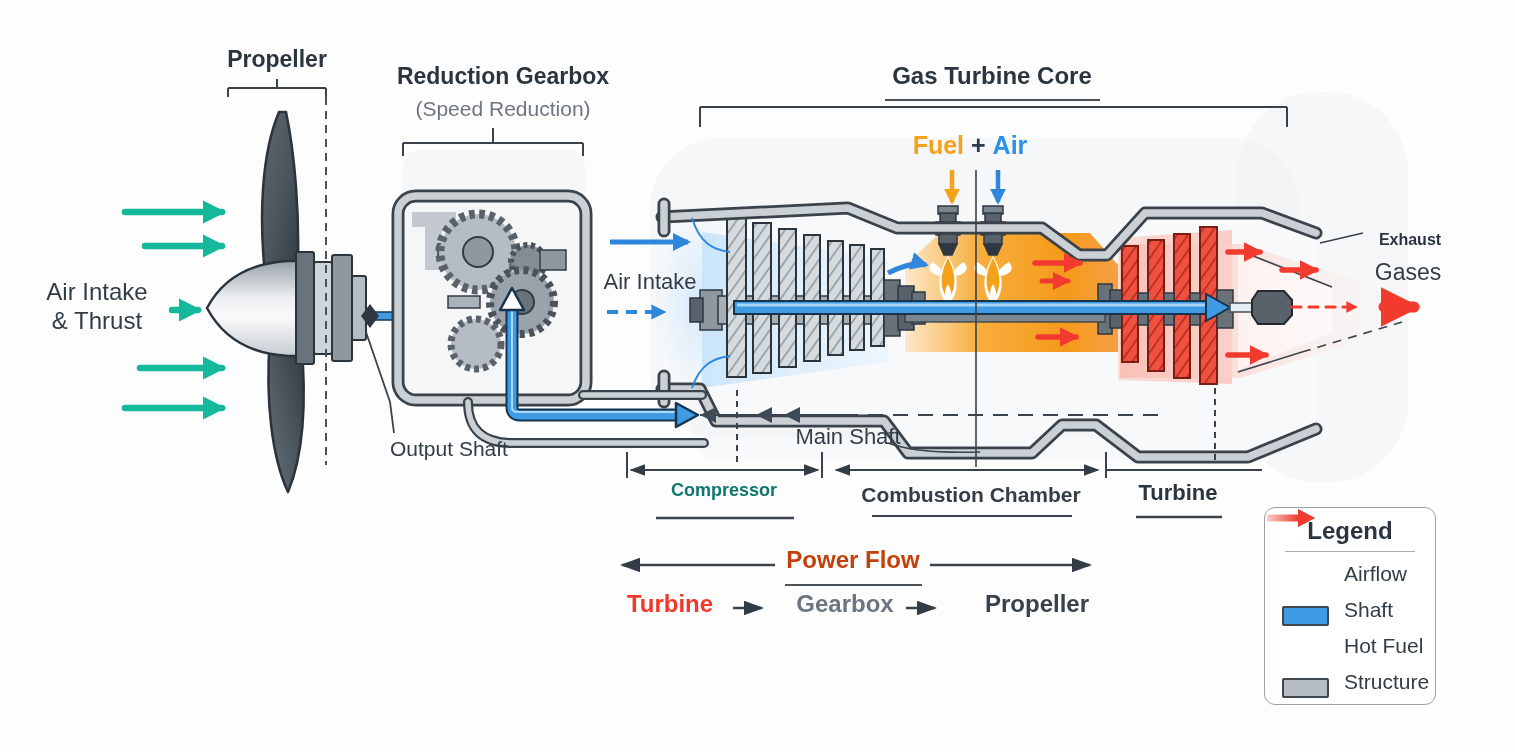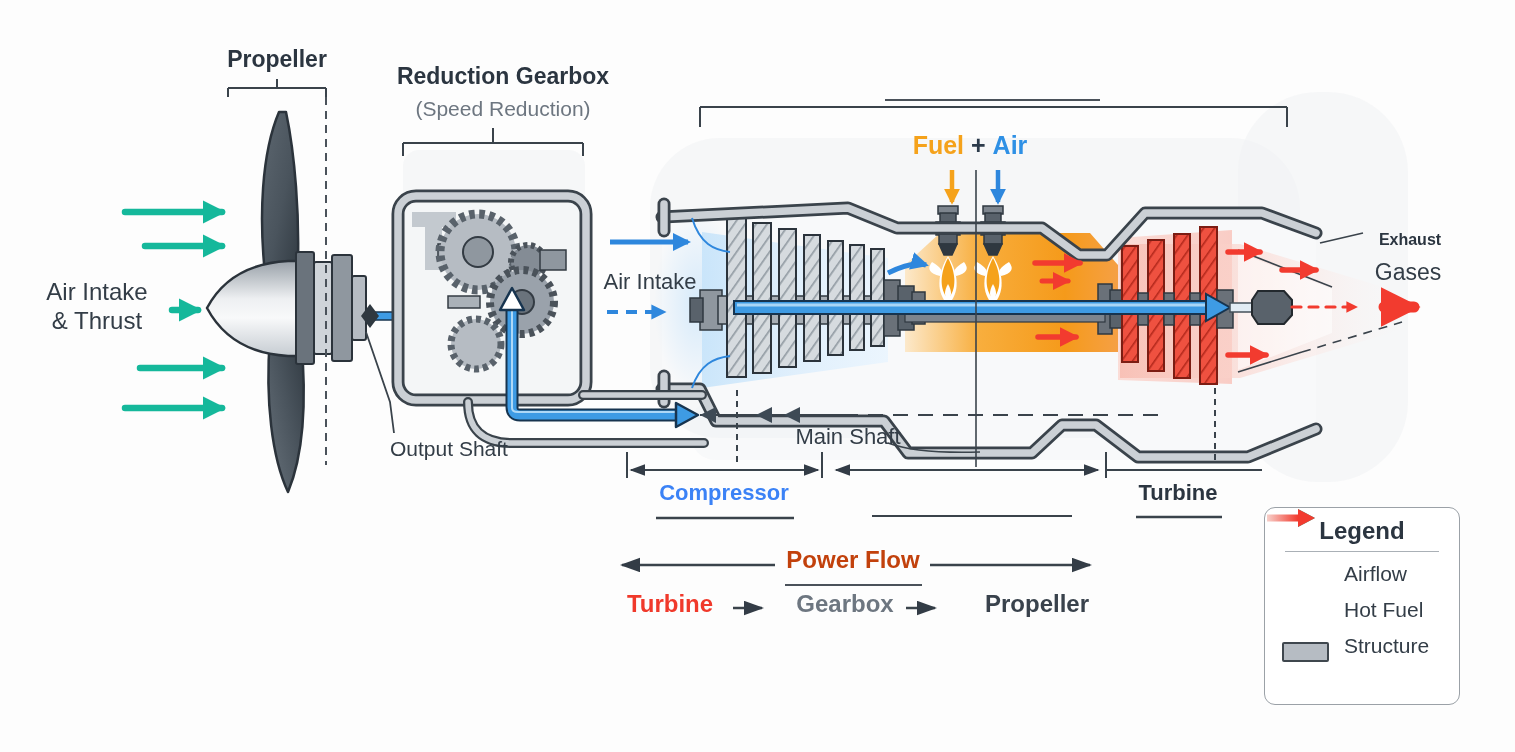--- a/index.html
+++ b/index.html
@@ -7,21 +7,21 @@
           font-family:"Liberation Sans",sans-serif;}
   svg{position:absolute;left:0;top:0;}
   .lbl{position:absolute;color:#333d47;white-space:nowrap;line-height:1.2;}
   .c{transform:translateX(-50%);text-align:center;}
   .b{font-weight:bold;}
   .gray{color:#6d7680;}
   .red{color:#f0392b;}
   .orange{color:#f5a21b;}
   .blue{color:#2e90e5;}
   
-  .legend{position:absolute;left:1264px;top:507px;width:196px;height:198px;background:#ffffff;
+  .legend{position:absolute;left:1264px;top:507px;width:172px;height:198px;background:#ffffff;
           border:1.6px solid #9ba1a7;border-radius:11px;box-sizing:border-box;padding:7px 0 0 0;}
   .legend h3{margin:2px 0 6px 0;text-align:center;font-size:24px;color:#2b3540;}
   .legend hr{border:none;border-top:1.4px solid #aab0b6;margin:0 20px 10px 20px;}
   .lrow{display:flex;height:36px;padding-left:17px;}
   .licon{width:62px;display:flex;align-items:center;}
   .ltext{font-size:21px;color:#333d47;}
   .swatch{width:47px;height:20px;box-sizing:border-box;border:2px solid #3f474e;border-radius:2px;}
   .sw-shaft{background:#3e9be4;}
   .sw-struct{background:#b6bcc3;}
 </style>
@@ -333,54 +333,62 @@
     <line x1="775" y1="565" x2="622" y2="565" stroke-width="2.5" marker-end="url(#mDark)"></line>
     <line x1="930" y1="565" x2="1090" y2="565" stroke-width="2.5" marker-end="url(#mDark)"></line>
     <line x1="733" y1="608" x2="762" y2="608" stroke-width="2.5" marker-end="url(#mDark)"></line>
     <line x1="906" y1="608" x2="935" y2="608" stroke-width="2.5" marker-end="url(#mDark)"></line>
   </g>
 </svg>
 
 <div class="lbl c b" style="left:277px;top:46px;font-size:23px;color:#2b3540;">Propeller</div>
 <div class="lbl c b" style="left:503px;top:63px;font-size:23px;color:#2b3540;">Reduction Gearbox</div>
 <div class="lbl c gray" style="left:503px;top:96px;font-size:21px;">(Speed Reduction)</div>
+<div class="lbl c b" style="left:992px;top:62px;font-size:24px;color:#2b3540;">Gas Turbine Core</div>
 
 <div class="lbl c" style="left:970px;top:130px;font-size:25px;font-weight:600;text-align:center;"><span class="orange">Fuel</span>&nbsp;<span style="color:#2b3a4a;">+</span>&nbsp;<span class="blue">Air</span></div>
 
 <div class="lbl c" style="left:97px;top:278px;font-size:24px;">
   <div>Air Intake</div>
   <div>&amp; Thrust</div>
 </div>
 
 <div class="lbl c" style="left:650px;top:269px;font-size:22px;">Air Intake</div>
 <div class="lbl" style="left:342px;top:436px;font-size:21px;margin-left:48px;">Output Shaft</div>
 
 <div class="lbl c b" style="left:1410px;top:230px;font-size:16px;color:#2b3540;">Exhaust</div>
 <div class="lbl c" style="left:1408px;top:259px;font-size:23px;">Gases</div>
 
 <div class="lbl c" style="left:848px;top:424px;font-size:22px;">Main Shaft</div>
-<div class="lbl c b" style="left:724px;top:480px;font-size:22px;color:#3b82f6;">Compressor</div>
+<div class="lbl c b" style="left:724px;top:480px;font-size:18px;color:#0f766e;">Compressor</div>
+<div class="lbl c" style="left:971px;top:482px;font-size:21px;font-weight:600;">Combustion Chamber</div>
 <div class="lbl c b" style="left:1178px;top:480px;font-size:22px;color:#2b3540;">Turbine</div>
 
 <div class="lbl c b" style="left:853px;top:546px;font-size:24px;color:#c2410c;">Power Flow</div>
 <div class="lbl c b red" style="left:670px;top:590px;font-size:24px;">Turbine</div>
 <div class="lbl c b gray" style="left:845px;top:590px;font-size:24px;">Gearbox</div>
 <div class="lbl c b" style="left:1037px;top:590px;font-size:24px;color:#39424c;">Propeller</div>
 
 <div class="legend">
   <h3 class="b">Legend</h3>
   <hr>
   <div class="lrow">
     <span class="licon">
       <svg width="52" height="20" viewBox="0 0 52 20">
             <line x1="2" y1="10" x2="33" y2="10" stroke="#15b89b" stroke-width="6"></line>
             <polygon points="33,1 33,19 50,10" fill="#15b89b"></polygon>
           </svg>
     </span>
     <span class="ltext">Airflow</span>
+  </div>
+  <div class="lrow">
+    <span class="licon">
+          <span class="swatch sw-shaft"></span>
+        </span>
+    <span class="ltext">Shaft</span>
   </div>
   <div class="lrow">
     <span class="licon">
       <svg width="52" height="20" viewBox="0 0 52 20">
             <defs>
               <linearGradient id="lgHot" x1="0" y1="0" x2="1" y2="0">
                 <stop offset="0" stop-color="#f7d0ca"></stop>
                 <stop offset="1" stop-color="#f23b2f"></stop>
               </linearGradient>
             </defs>

